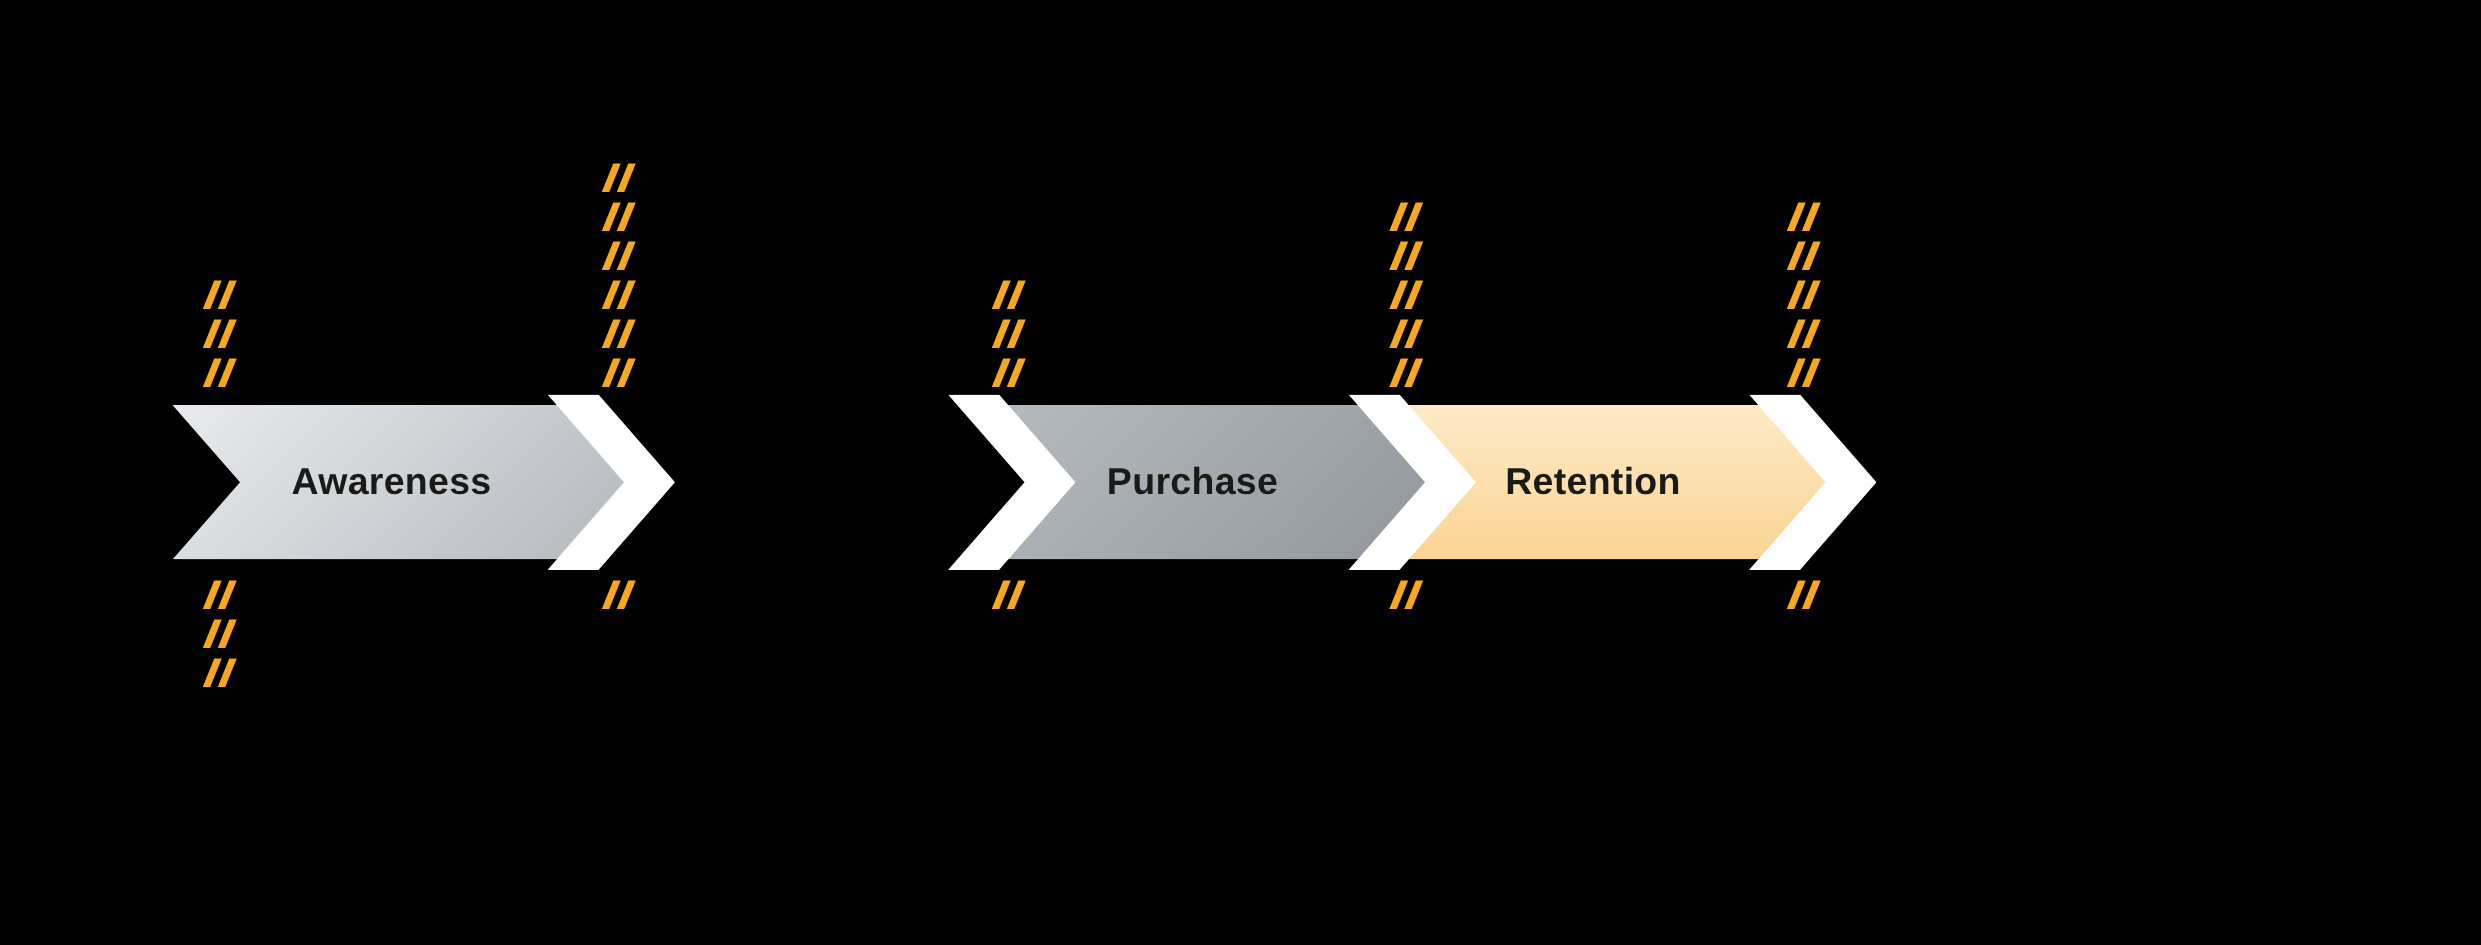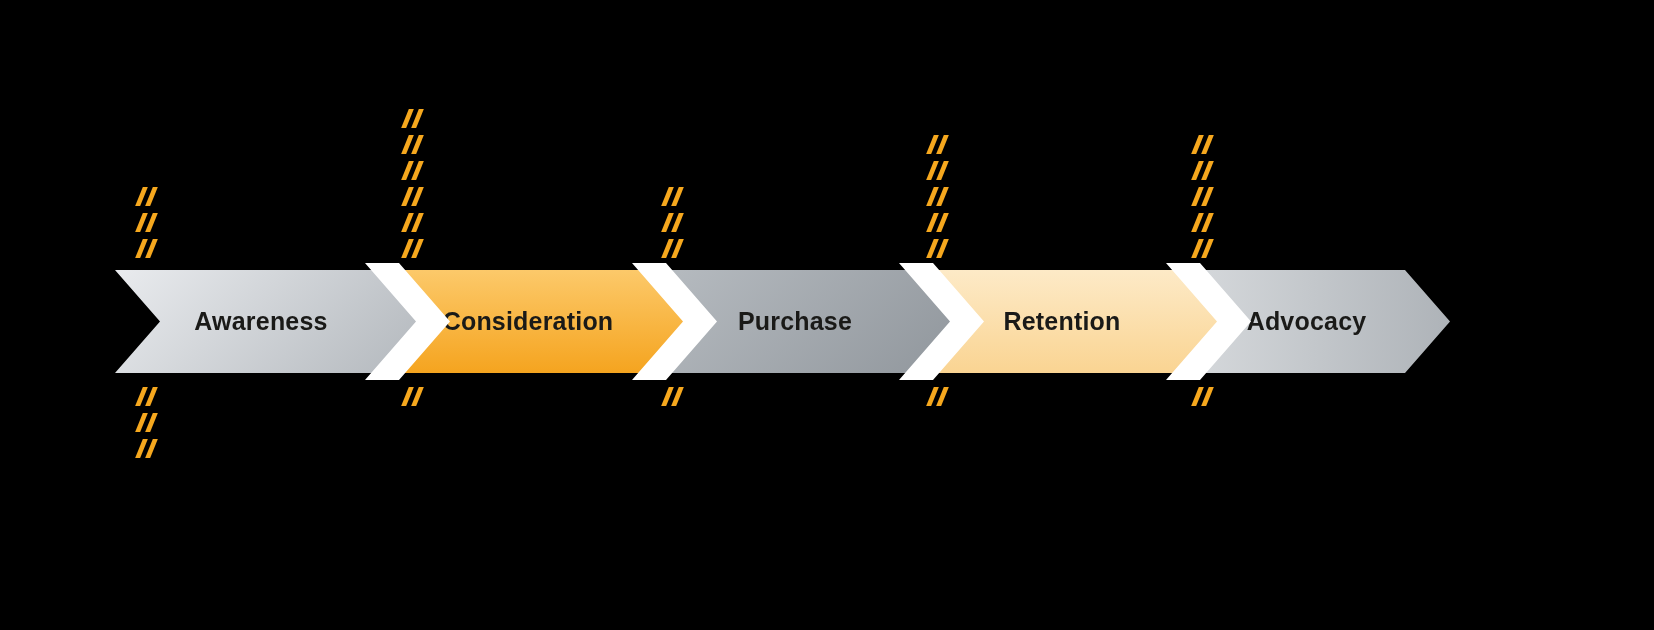--- a/index.html
+++ b/index.html
@@ -132,31 +132,25 @@
       <span class="tick"></span>
       <span class="tick"></span>
       <span class="tick"></span>
       <span class="tick"></span>
     </div>
 
   <div class="band">
     <div class="stage stage-0" style="background: linear-gradient(135deg, rgb(233, 235, 238), rgb(178, 183, 188));">
       <span class="stage-label">Awareness</span>
     </div>
-    <div class="stage stage-1" style="background: linear-gradient(rgb(252, 201, 106), rgb(245, 164, 31));">
-      <span class="stage-label">Consideration</span>
-    </div>
     <div class="stage stage-2" style="background: linear-gradient(135deg, rgb(183, 188, 193), rgb(144, 150, 156));">
       <span class="stage-label">Purchase</span>
     </div>
     <div class="stage stage-3" style="background: linear-gradient(rgb(253, 234, 199), rgb(250, 212, 146)); text-align: right;">
       <span class="stage-label">Retention</span>
-    </div>
-    <div class="stage stage-4" style="background: linear-gradient(90deg, rgb(215, 218, 221), rgb(174, 179, 184));">
-      <span class="stage-label">Advocacy</span>
     </div>
 
     <div class="sep sep-1"></div>
     <div class="sep sep-2"></div>
     <div class="sep sep-3"></div>
     <div class="sep sep-4"></div>
   </div>
 
   <div class="tick-col tick-bottom tcol-0">
       <span class="tick"></span>

